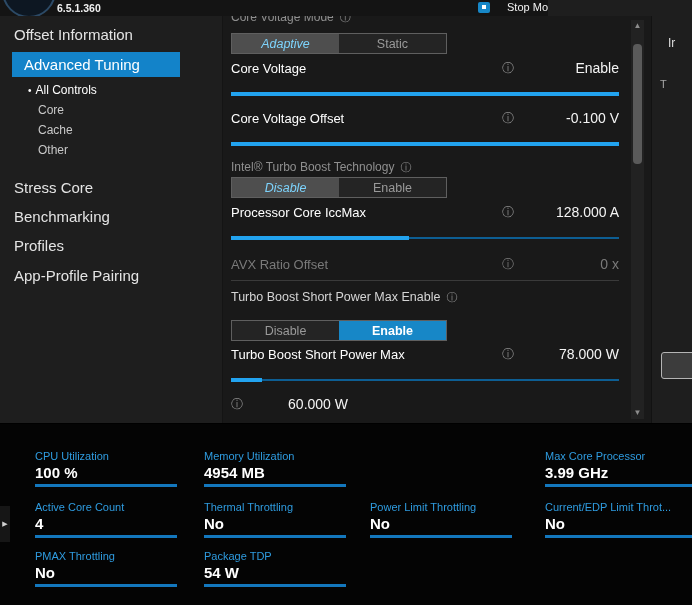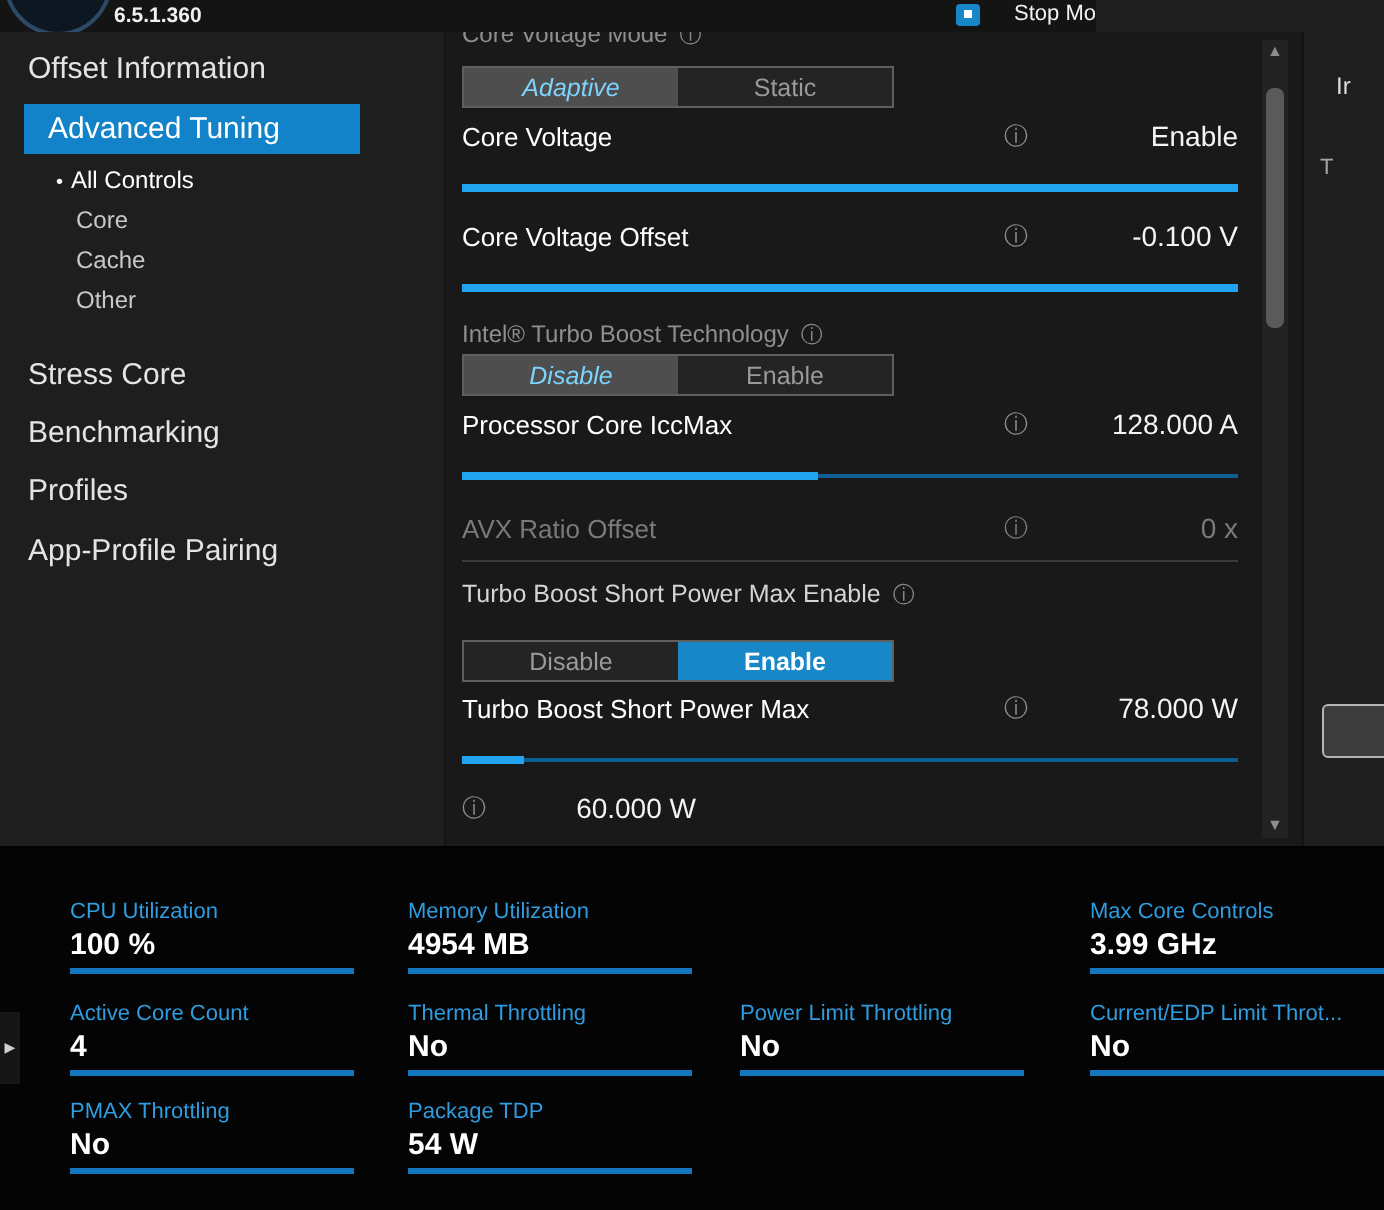--- a/index.html
+++ b/index.html
@@ -208,21 +208,21 @@
       <div class="tlabel">CPU Utilization</div>
       <div class="tvalue">100 %</div>
       <div class="tbar"></div>
     </div>
     <div class="tile" style="left:204px;top:26px">
       <div class="tlabel">Memory Utilization</div>
       <div class="tvalue">4954 MB</div>
       <div class="tbar"></div>
     </div>
     <div class="tile wide" style="left:545px;top:26px">
-      <div class="tlabel">Max Core Controls</div>
+      <div class="tlabel">Max Core Processor</div>
       <div class="tvalue">3.99 GHz</div>
       <div class="tbar"></div>
     </div>
 
     <div class="tile" style="left:35px;top:77px">
       <div class="tlabel">Active Core Count</div>
       <div class="tvalue">4</div>
       <div class="tbar"></div>
     </div>
     <div class="tile" style="left:204px;top:77px">

